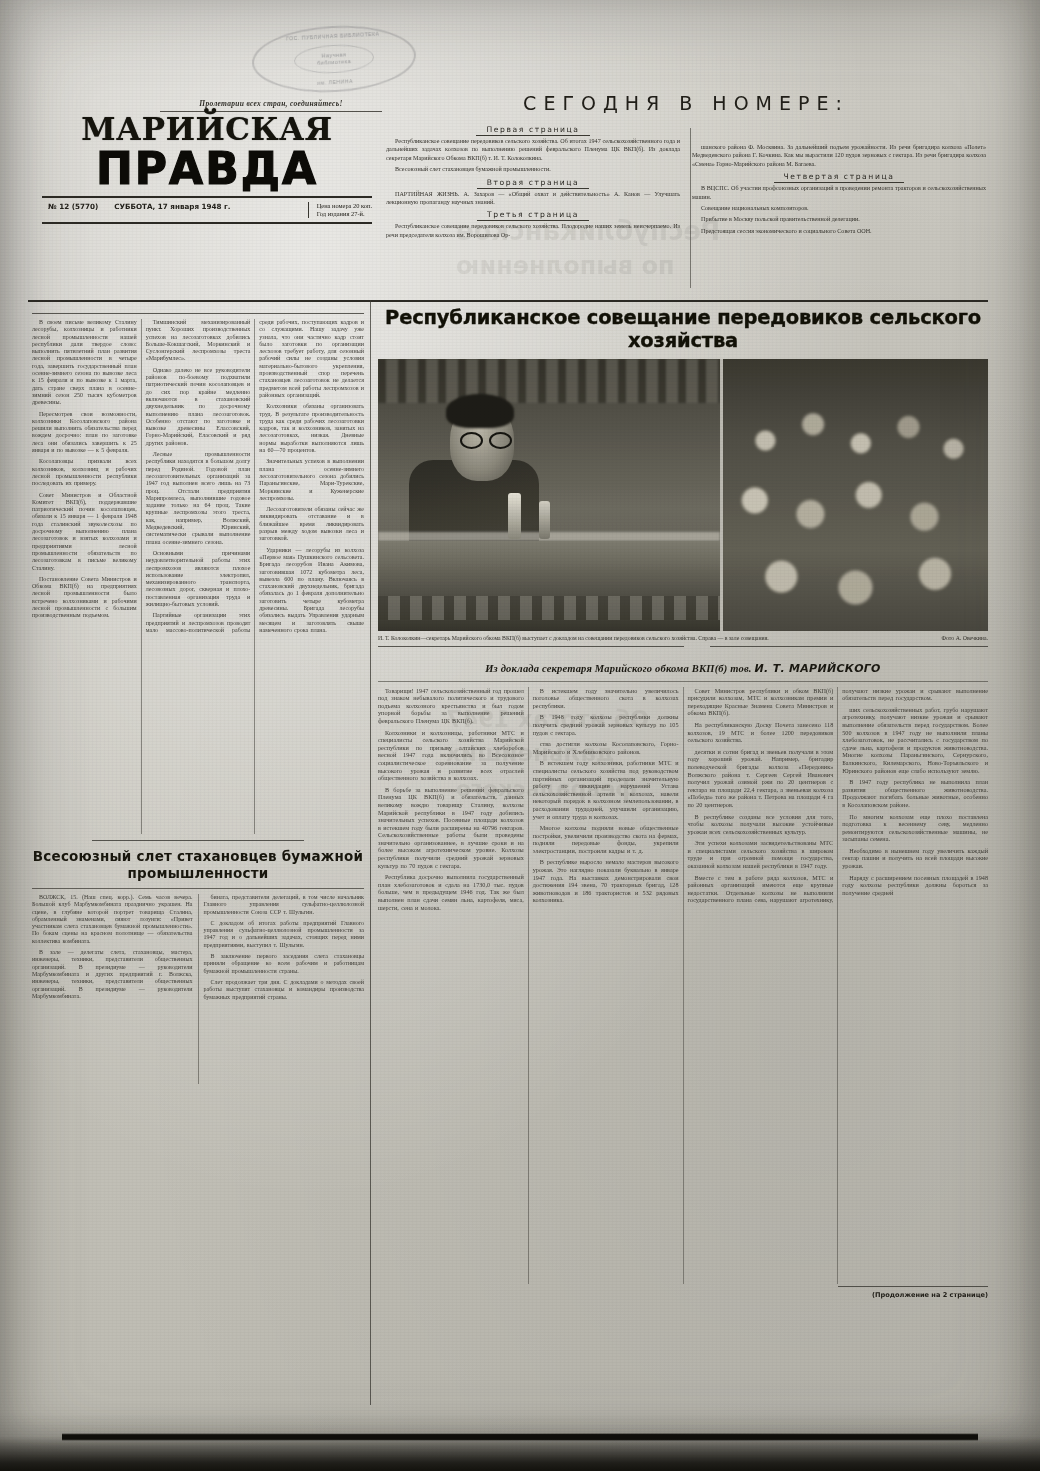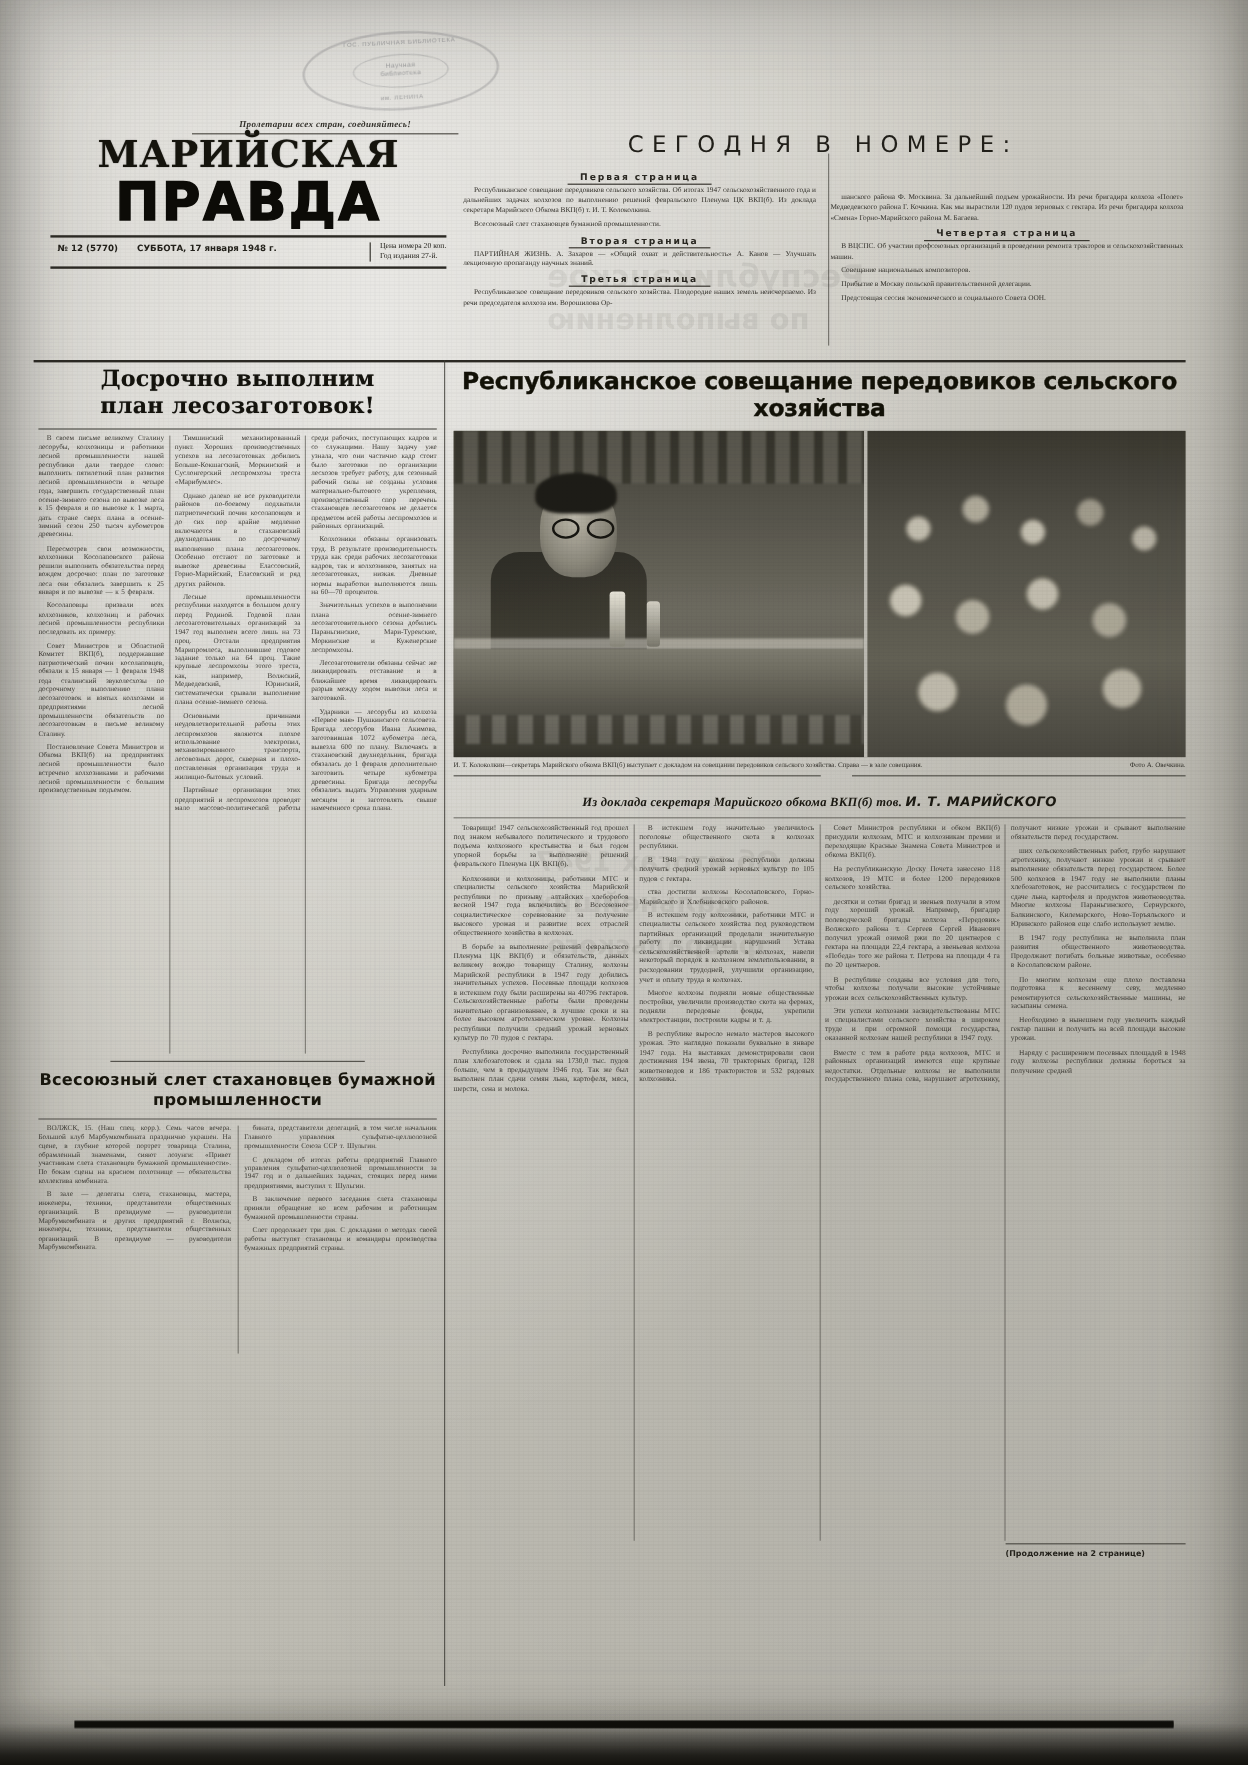--- a/index.html
+++ b/index.html
@@ -84,33 +84,33 @@
     font-weight:bold;font-size:7.2px;color:#25231d;filter:blur(.22px);
   }
   .issue .left{display:flex;gap:16px;padding-left:6px;}
   .issue .right{
     border-left:1px solid #3a3832;padding-left:8px;text-align:left;
     font-weight:normal;font-size:6.4px;line-height:8px;font-family:"Liberation Serif",serif;
   }
   .mh-rule2{margin-top:4px;height:2px;background:#2e2c26;}
 
   
-  .today{position:absolute;left:386px;top:110px;width:600px;}
+  .today{position:absolute;left:386px;top:92px;width:600px;}
   .today-h{
     text-align:center;
     font-family:"DejaVu Sans","Liberation Sans",sans-serif;
     font-size:19px;font-weight:normal;letter-spacing:7px;color:#23211b;
     filter:blur(.25px);
   }
   .today-cols{display:flex;gap:12px;margin-top:7px;}
   .today-col{flex:1;}
   .pg-label{
     text-align:center;margin:4px 0 3px;
     font-family:"DejaVu Sans","Liberation Sans",sans-serif;
-    font-size:7.6px;letter-spacing:1.6px;color:#2b2923;filter:blur(.2px);font-weight:bold;
+    font-size:7.6px;letter-spacing:1.6px;color:#2b2923;filter:blur(.2px);
   }
   .pg-label .u{border-bottom:1px solid #3c3a34;padding:0 10px 1px;}
   .today-txt{font-family:"Liberation Serif",serif;font-size:6.1px;line-height:8.4px;
     text-align:justify;color:#34322c;filter:blur(.3px);}
   .today-txt p{margin:0 0 3px;text-indent:9px;}
   .today-div{position:absolute;left:690px;top:128px;width:1px;height:160px;background:#3a3832;opacity:.6;}
 
   
   .hrule-top{position:absolute;left:28px;top:300px;width:960px;height:2px;background:#2e2c26;}
   .vrule-main{position:absolute;left:370px;top:300px;width:1px;height:1105px;background:#3a3832;opacity:.75;}
@@ -196,21 +196,21 @@
   .cap-rules div{height:1px;background:#3a3832;opacity:.8;}
 
   .hl-sub{
     text-align:center;margin-top:6px;
     font-family:"Liberation Serif",serif;font-style:italic;font-weight:bold;
     font-size:10.5px;color:#1d1b14;letter-spacing:.2px;
   }
   .hl-sub .name{font-family:"DejaVu Sans","Liberation Sans",sans-serif;font-style:italic;font-size:11px;letter-spacing:.3px;}
 
   .contnote{
-    margin-top:4px;text-align:left;font-family:"DejaVu Sans","Liberation Sans",sans-serif;
+    margin-top:4px;text-align:right;font-family:"DejaVu Sans","Liberation Sans",sans-serif;
     font-weight:bold;font-size:6.6px;color:#26241e;filter:blur(.25px);
   }
 
   
   .stamp{
     position:absolute;left:252px;top:26px;width:160px;height:62px;
     border:2px solid rgba(70,72,80,.38);border-radius:50%;
     transform:rotate(-3deg);opacity:.55;filter:blur(.5px);
     color:rgba(62,64,72,.75);
     font-family:"Liberation Sans",sans-serif;font-size:5.6px;
@@ -316,21 +316,20 @@
       </div>
     </div>
   </div>
   <div class="today-div"></div>
 
   <div class="hrule-top"></div>
   <div class="vrule-main"></div>
 
   <div class="leftpkg">
 
-    <div class="hl-left">Досрочно выполним<br>план лесозаготовок!</div>
 
     <div class="rule" style="margin:7px 0 5px;"></div>
 
     <div class="body-txt three-col" style="height:515px;">
       <p>В своем письме великому Сталину лесорубы, колхозницы и работники лесной промышленности нашей республики дали твердое слово: выполнить пятилетний план развития лесной промышленности в четыре года, завершить государственный план осенне-зимнего сезона по вывозке леса к 15 февраля и по вывозке к 1 марта, дать стране сверх плана в осенне-зимний сезон 250 тысяч кубометров древесины.</p>
         <p>Пересмотрев свои возможности, колхозники Косолаповского района решили выполнить обязательства перед вождем досрочно: план по заготовке леса они обязались завершить к 25 января и по вывозке — к 5 февраля.</p>
         <p>Косолаповцы призвали всех колхозников, колхозниц и рабочих лесной промышленности республики последовать их примеру.</p>
         <p>Совет Министров и Областной Комитет ВКП(б), поддержавшие патриотический почин косолаповцев, обязали к 15 января — 1 февраля 1948 года сталинский звуколесхозы по досрочному выполнению плана лесозаготовок и взятых колхозами и предприятиями лесной промышленности обязательств по лесозаготовкам в письме великому Сталину.</p>
         <p>Постановление Совета Министров и Обкома ВКП(б) на предприятиях лесной промышленности было встречено колхозниками и рабочими лесной промышленности с большим производственным подъемом.</p>
       <p>Тимшинский механизированный пункт. Хороших производственных успехов на лесозаготовках добились Больше-Кокшагский, Моркинский и Суслонгерский леспромхозы треста «Марибумлес».</p>

